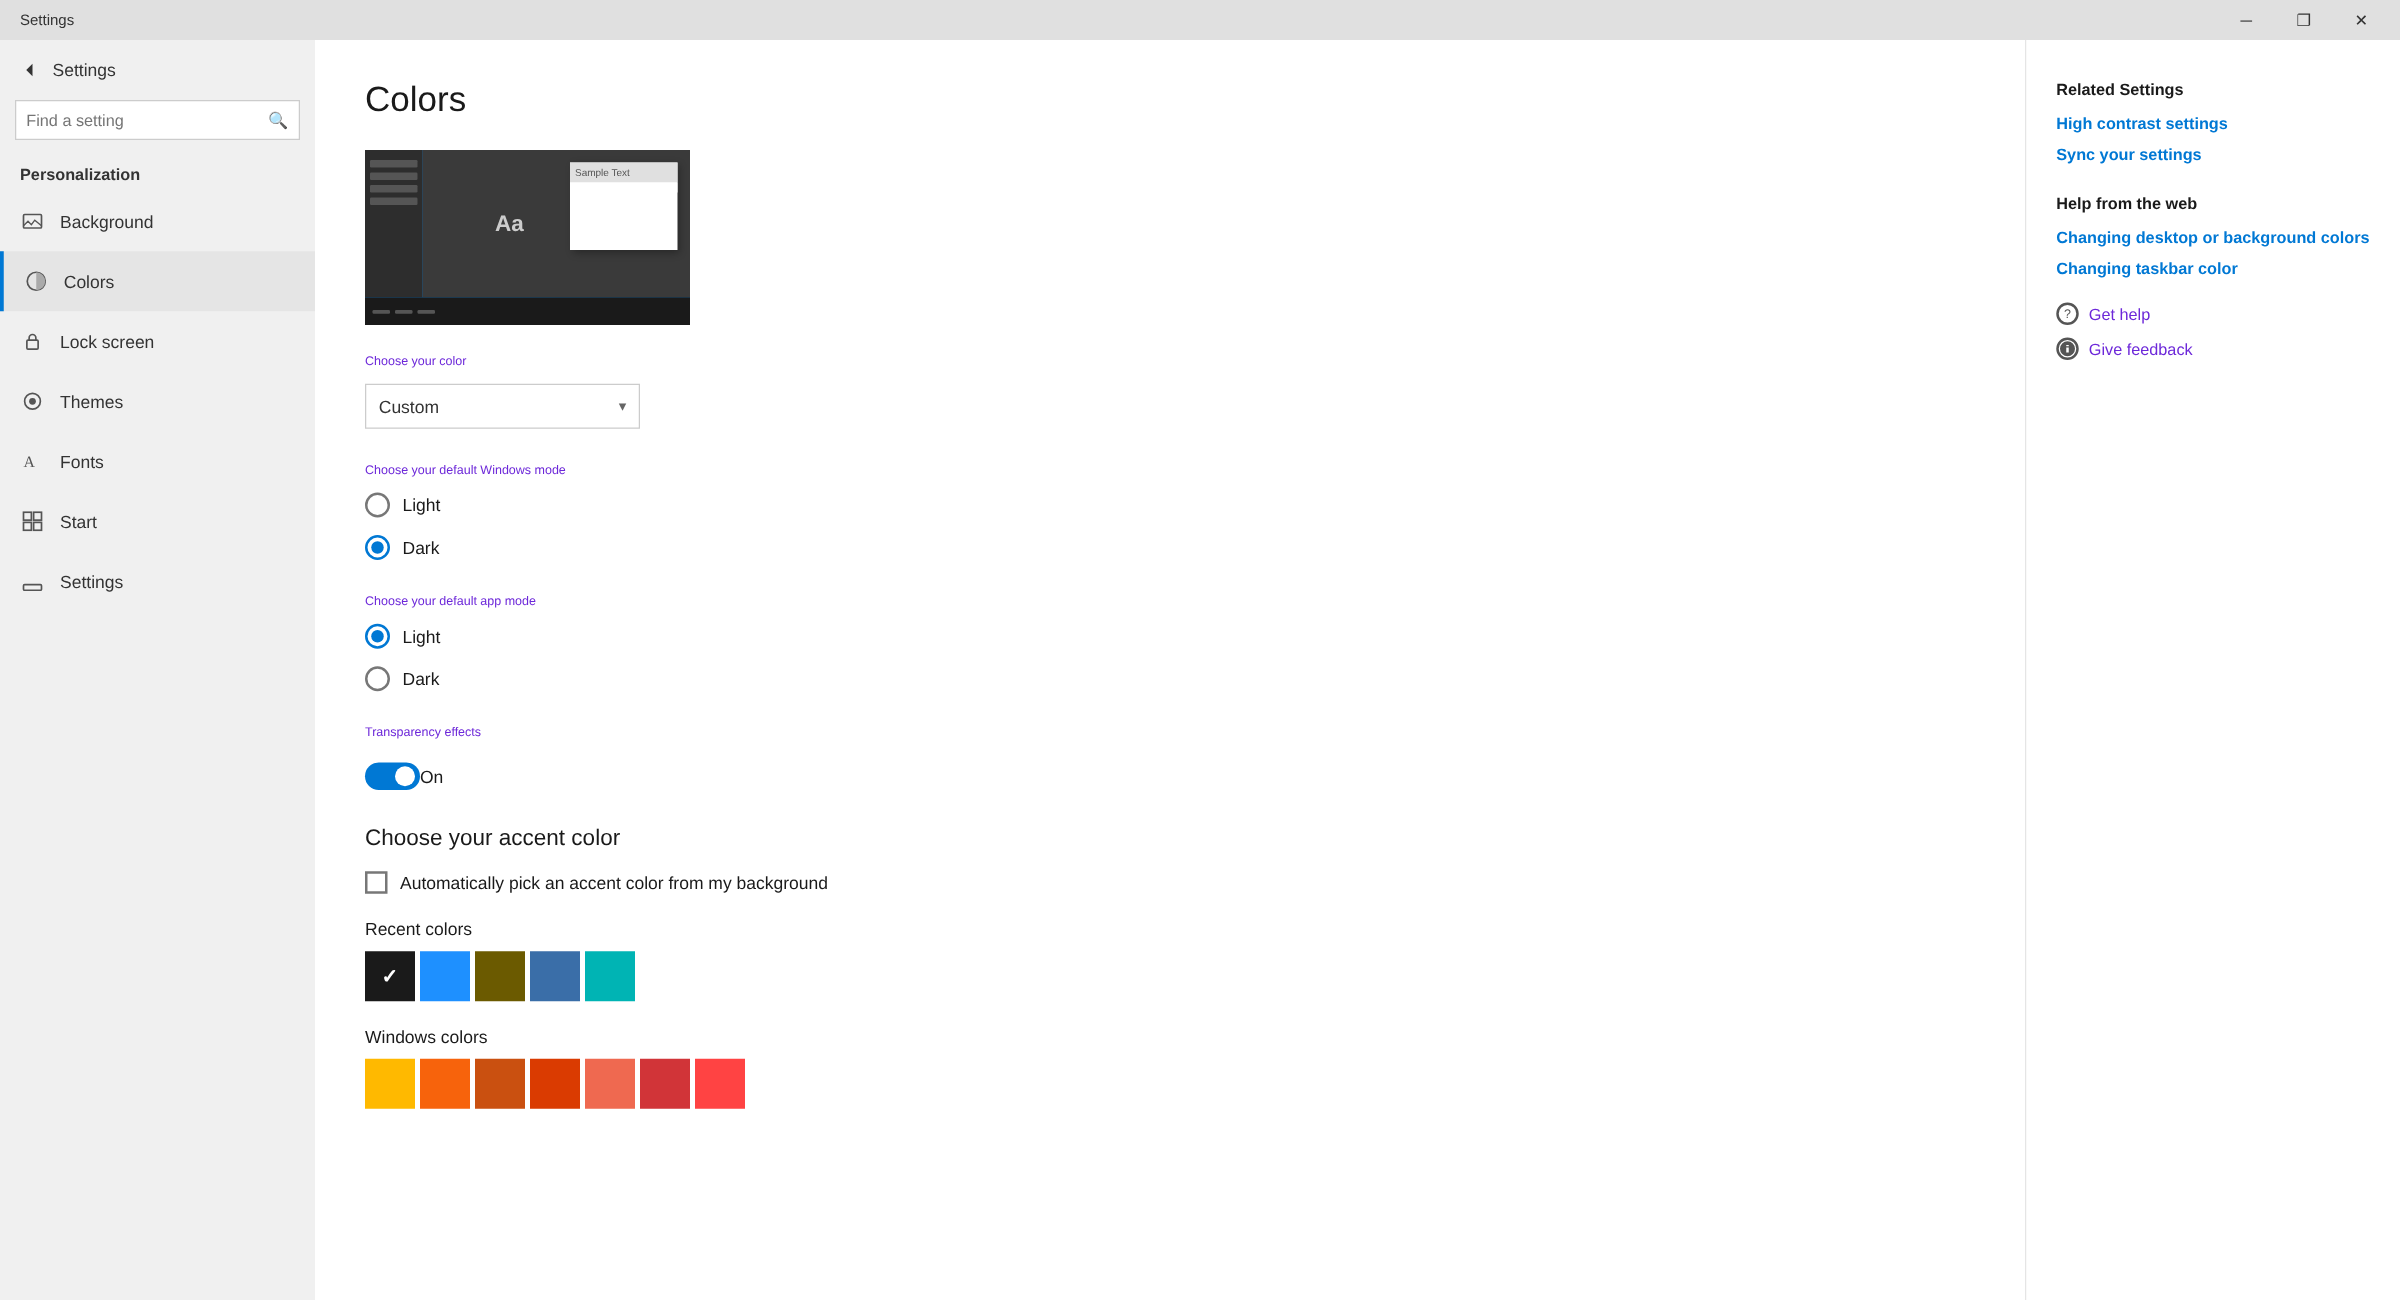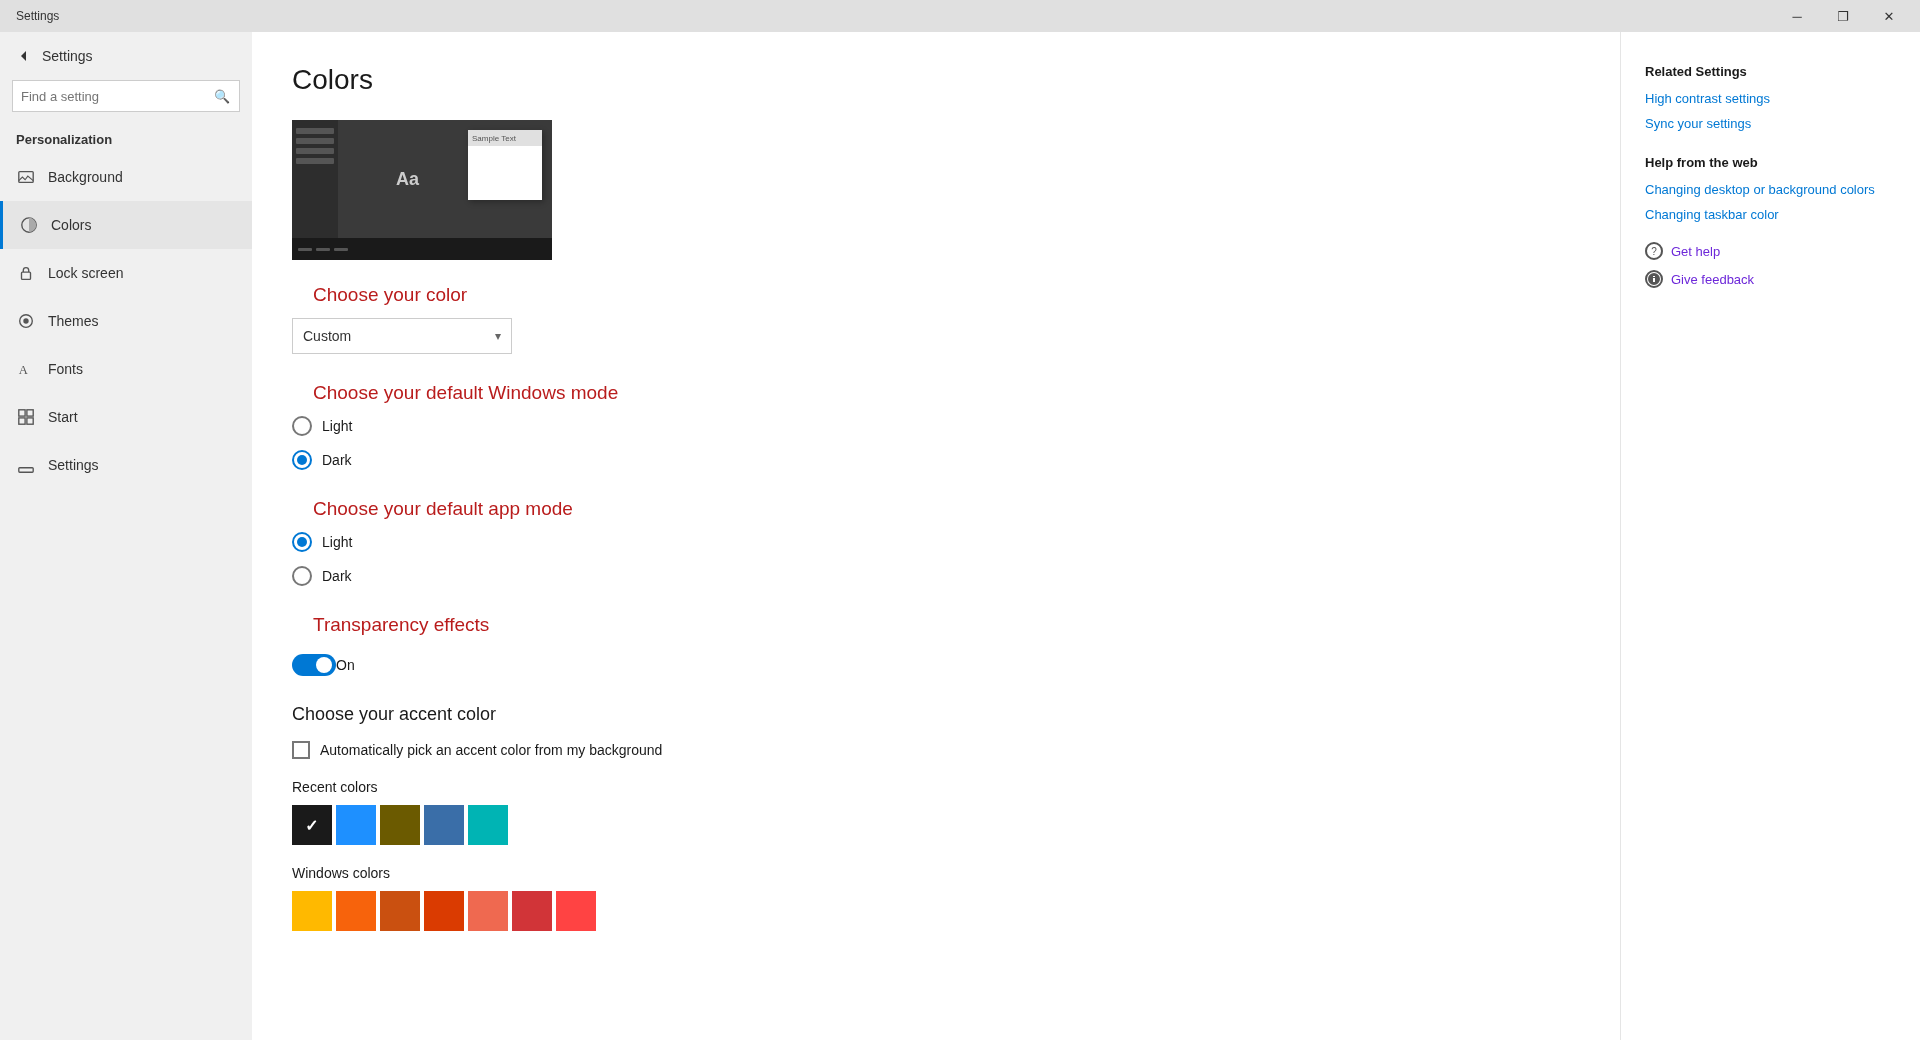--- a/index.html
+++ b/index.html
@@ -202,21 +202,21 @@
       font-weight: bold;
       position: absolute;
       left: 58px;
       top: 50%;
       transform: translateY(-50%);
     }
     .preview-window {
       position: absolute;
       right: 10px;
       top: 10px;
-      width: 74px;
+      width: 86px;
       height: 70px;
       background: white;
       box-shadow: 2px 2px 6px rgba(0,0,0,0.3);
     }
     .preview-window-bar {
       height: 16px;
       background: #e0e0e0;
       display: flex;
       align-items: center;
       padding: 0 4px;
@@ -224,24 +224,23 @@
       color: #555;
     }
     .preview-window-content {
       background: white;
       flex: 1;
       padding: 4px;
     }
 
     
     .form-label {
-      font-size: 19px;
-      color: #b91c1c;
+      font-size: 10px;
+      color: #6d28d9;
       margin-bottom: 12px;
-      margin-left: 21px;
     }
     .section-gap { margin-bottom: 28px; }
 
     
     .dropdown {
       width: 220px;
       height: 36px;
       border: 1px solid #ccc;
       background: white;
       display: flex;
@@ -384,20 +383,21 @@
       color: #1a1a1a;
       margin-bottom: 12px;
     }
     .related-link {
       font-size: 13px;
       color: #0078d4;
       cursor: pointer;
       display: block;
       margin-bottom: 10px;
       text-decoration: none;
+      font-weight: bold;
     }
     .help-section { margin-top: 24px; }
     .help-title {
       font-size: 13px;
       font-weight: 600;
       color: #1a1a1a;
       margin-bottom: 12px;
     }
     .help-item {
       display: flex;

